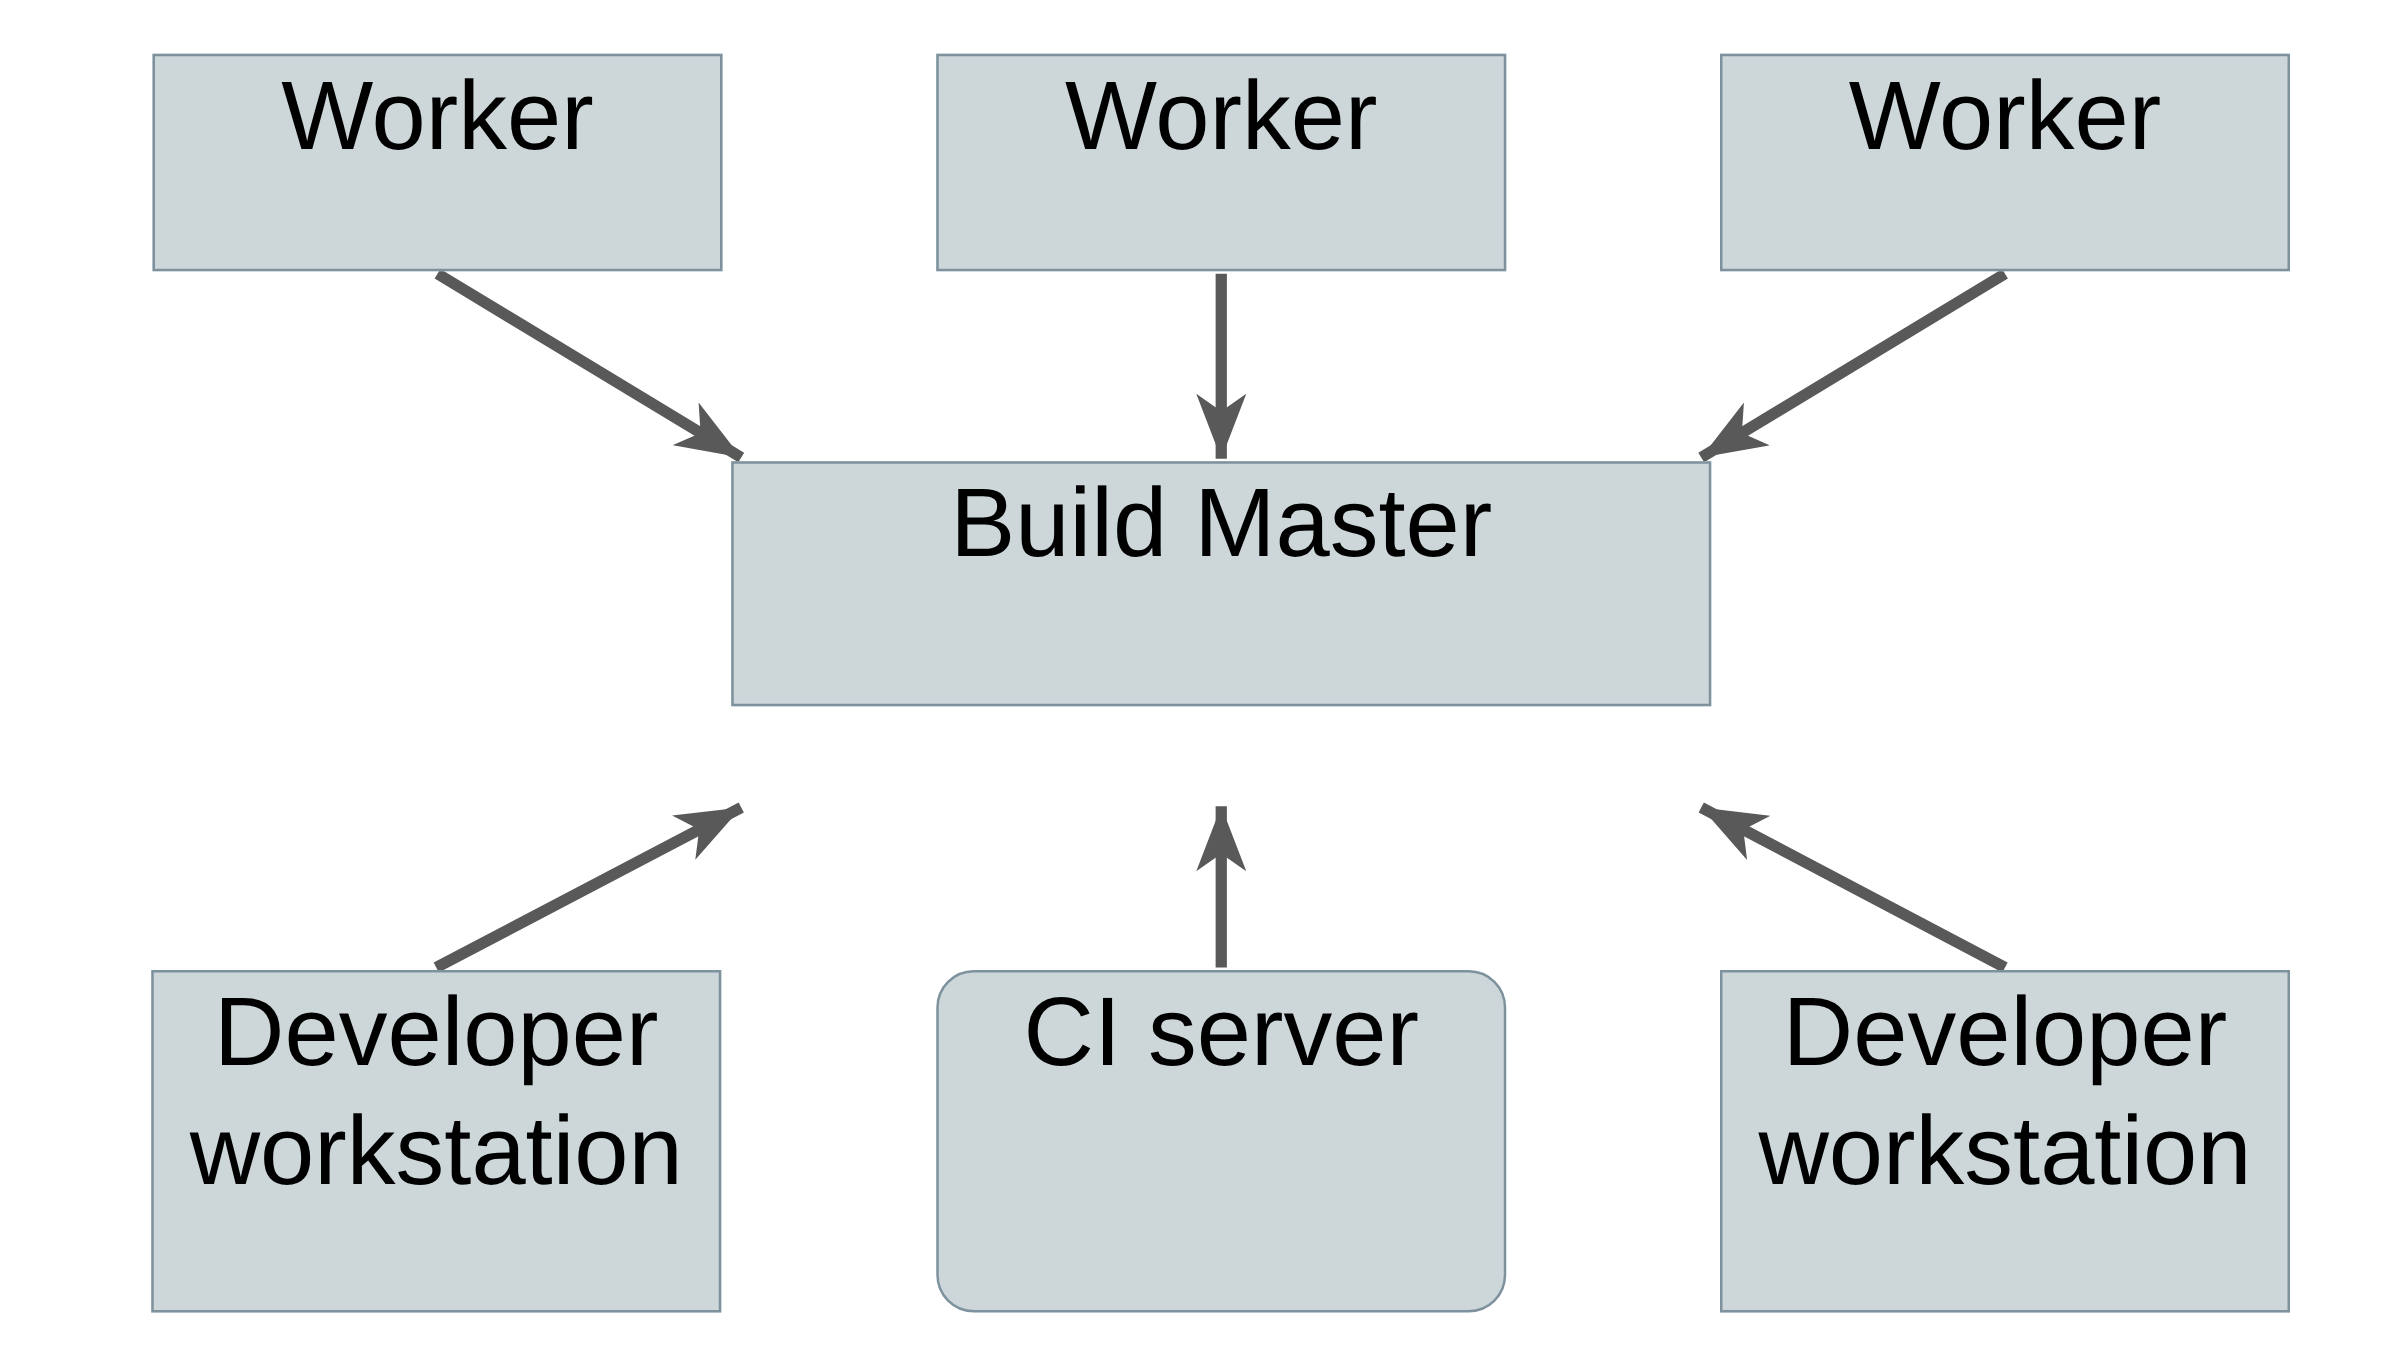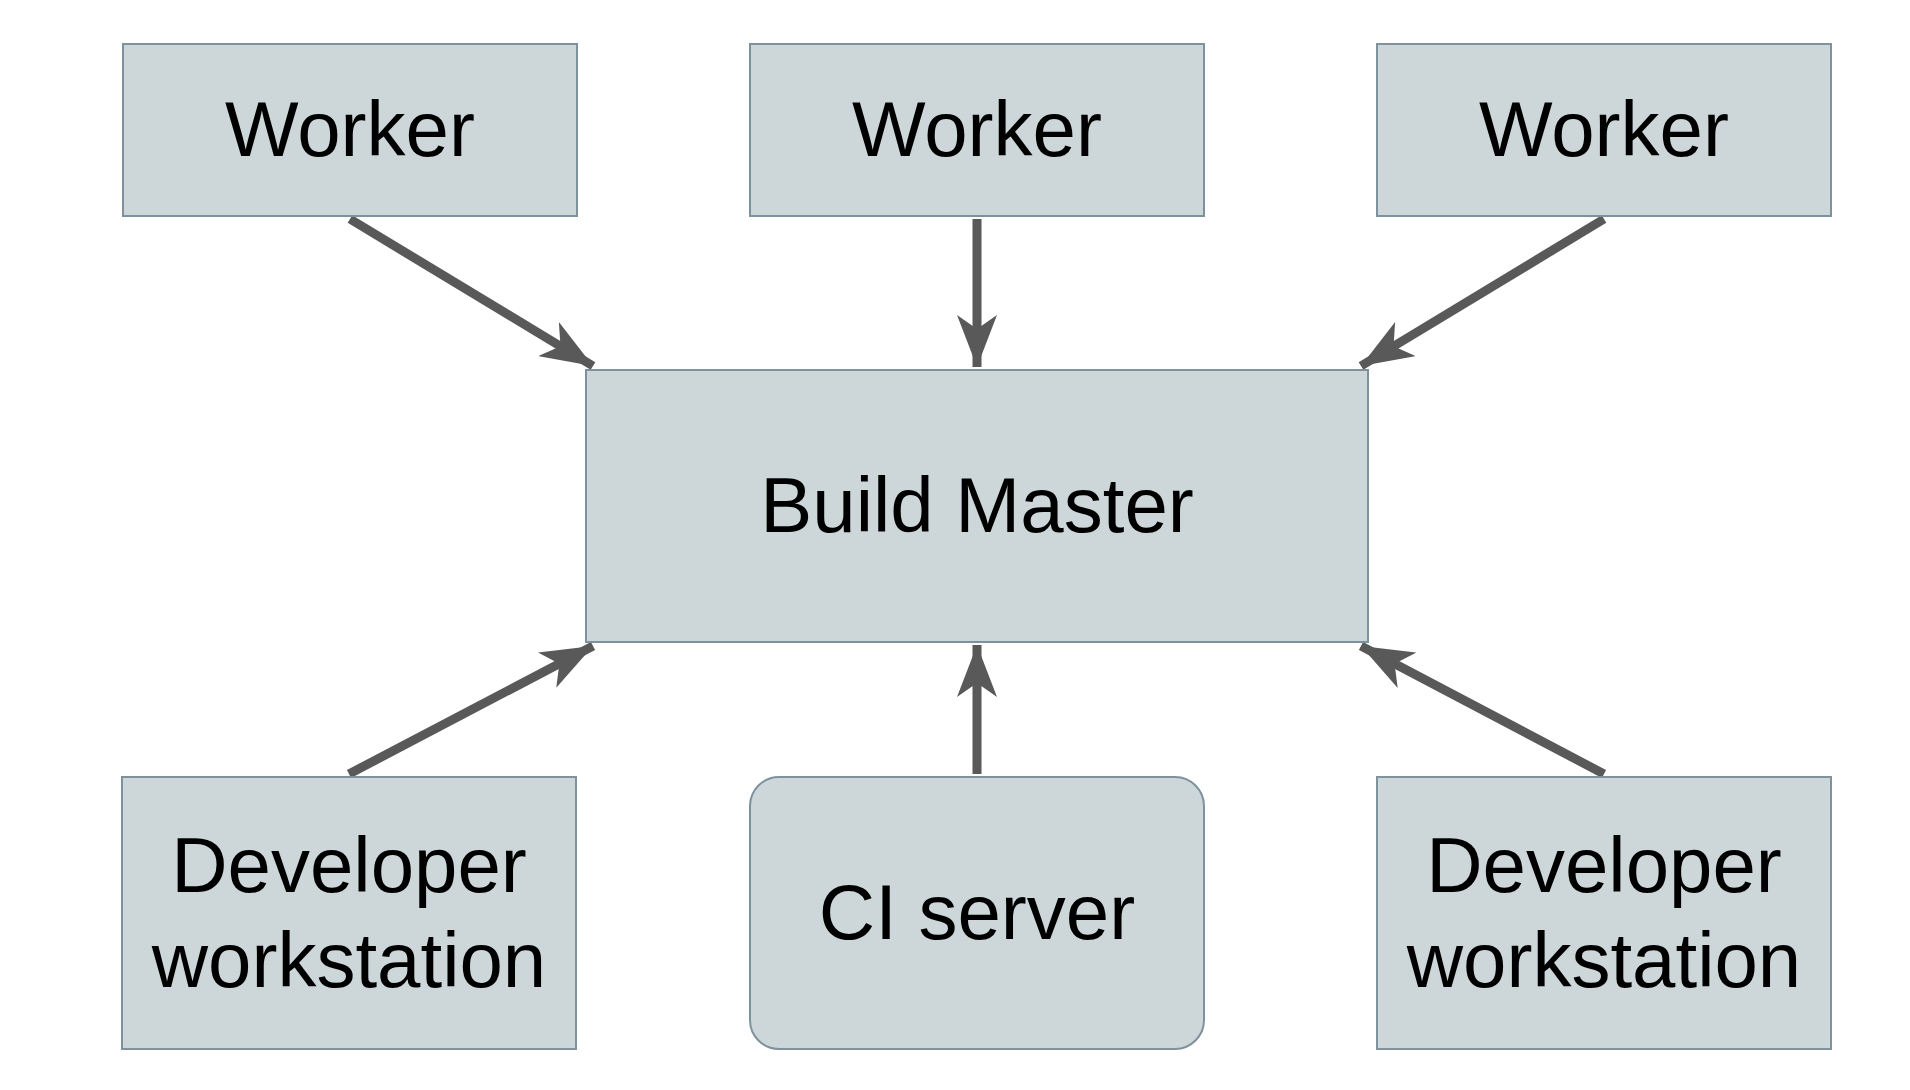--- a/index.html
+++ b/index.html
@@ -14,37 +14,36 @@
     background: var(--bg, #ffffff);
     font-family: "Liberation Sans", sans-serif;
     overflow: hidden;
   }
   .node {
     position: absolute;
     box-sizing: border-box;
     background: var(--box-fill, #cdd7da);
     border: 2px solid var(--box-border, #7d929d);
     display: flex;
-    align-items: center;
     justify-content: center;
     text-align: center;
     color: var(--text, #000000);
     font-size: 78px;
     line-height: 1.22;
     z-index: 2;
   }
   .node .label {
     display: block;
     padding: 0 2px;
   }
   
   .pos-worker-1   { left: 122px;  top: 43px;  width: 456px; height: 174px; }
   .pos-worker-2   { left: 749px;  top: 43px;  width: 456px; height: 174px; }
   .pos-worker-3   { left: 1376px; top: 43px;  width: 456px; height: 174px; }
-  .pos-build-master { left: 585px; top: 369px; width: 784px; height: 274px; }
+  .pos-build-master { left: 585px; top: 369px; width: 784px; height: 196px; }
   .pos-dev-left   { left: 121px;  top: 776px; width: 456px; height: 274px; }
   .pos-ci-server  { left: 749px;  top: 776px; width: 456px; height: 274px; border-radius: 30px; }
   .pos-dev-right  { left: 1376px; top: 776px; width: 456px; height: 274px; }
 
   #edge-layer {
     position: absolute;
     left: 0;
     top: 0;
     width: 1910px;
     height: 1090px;

